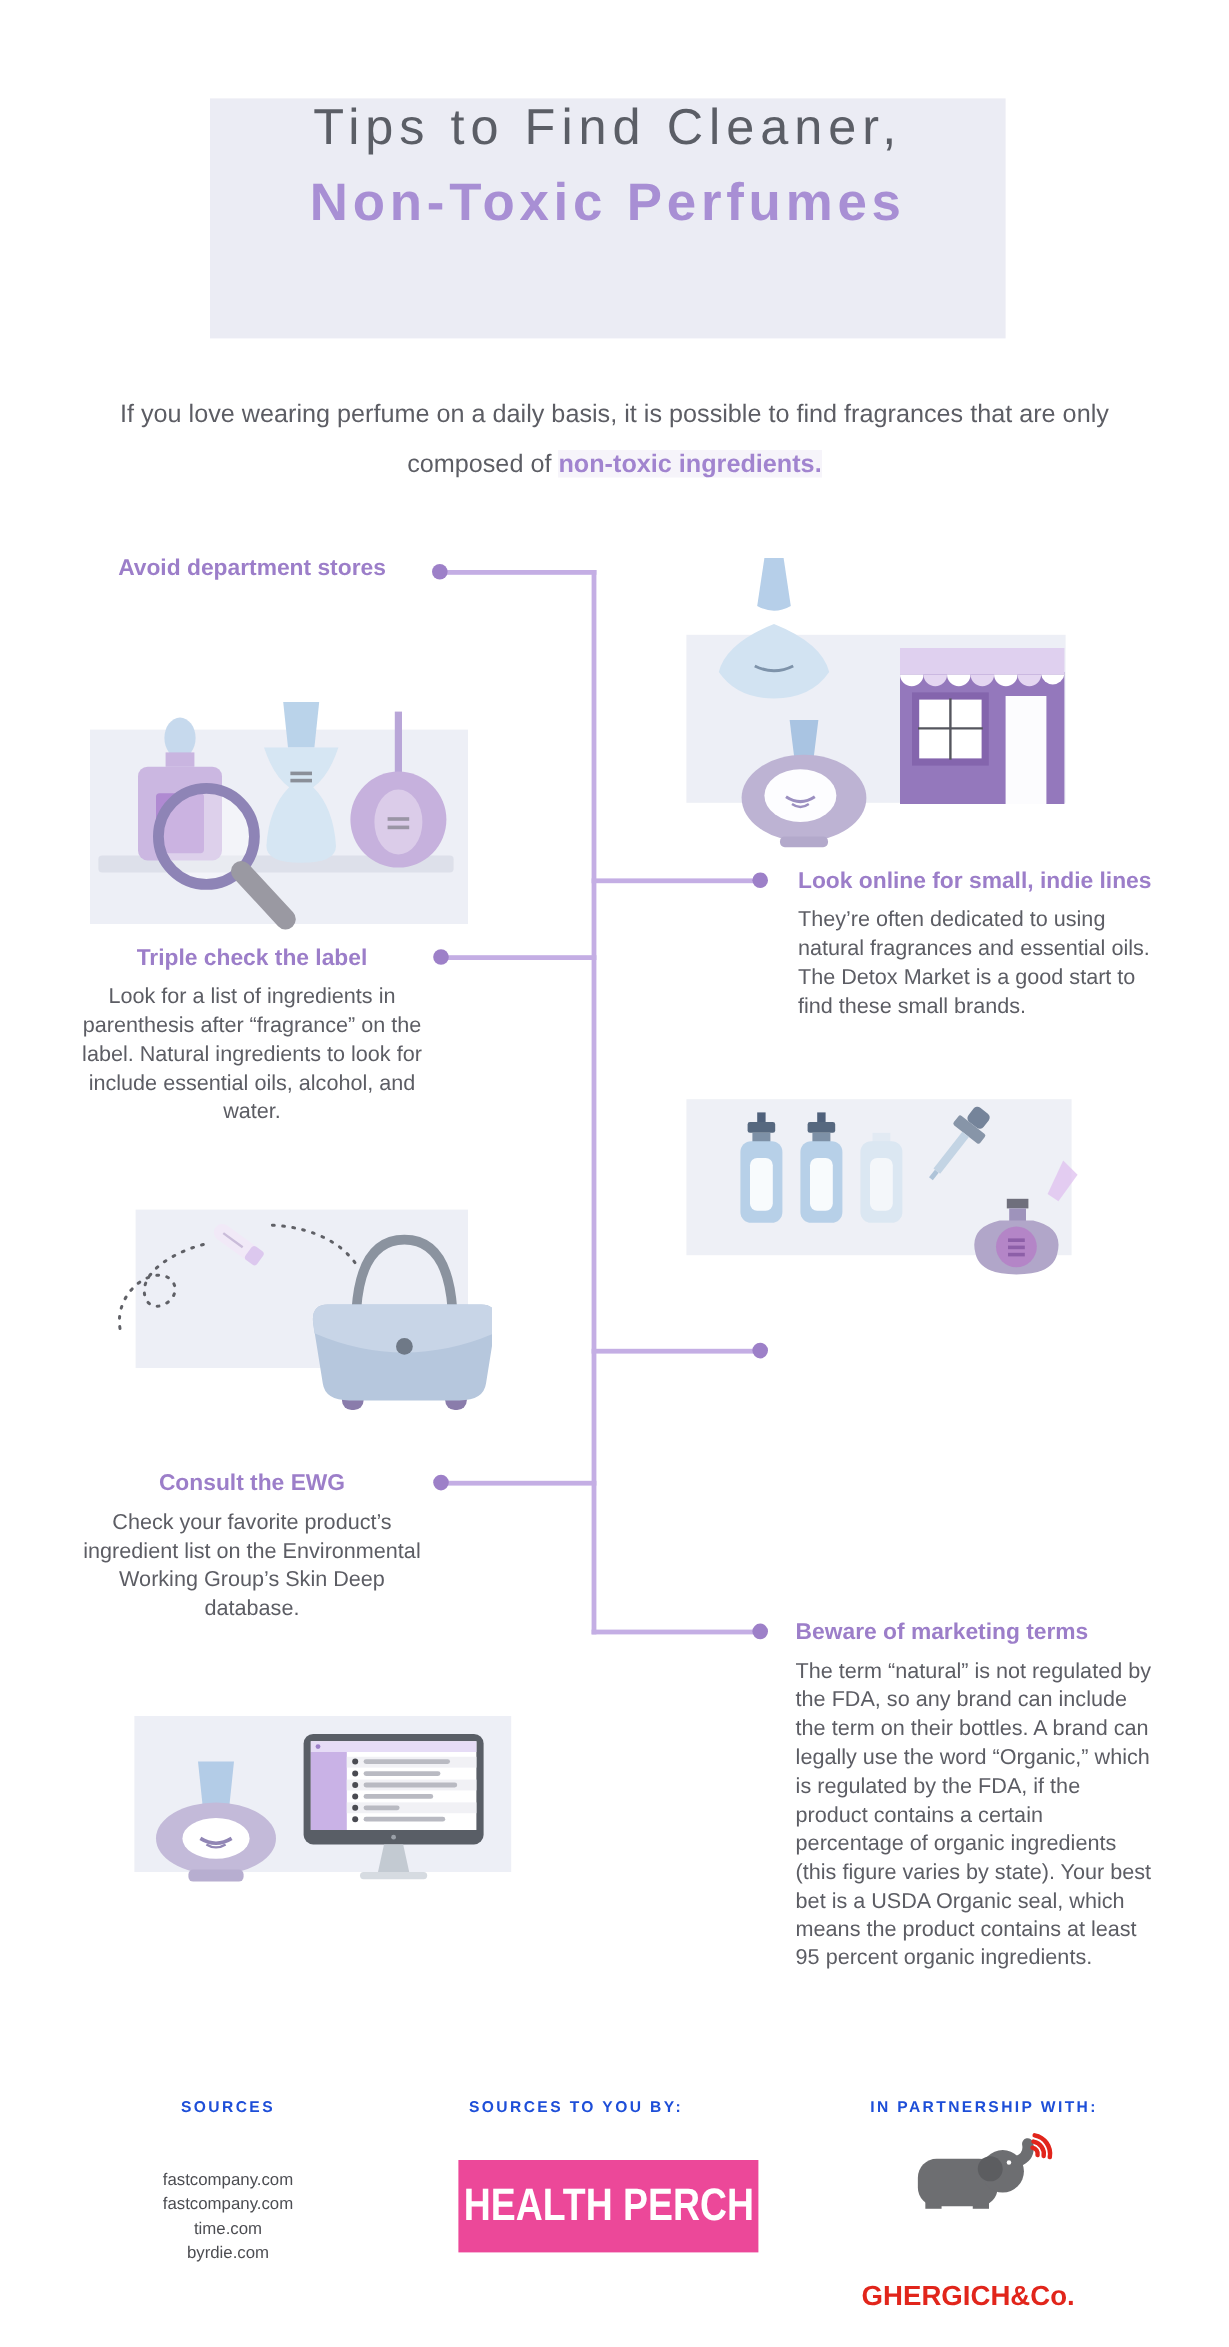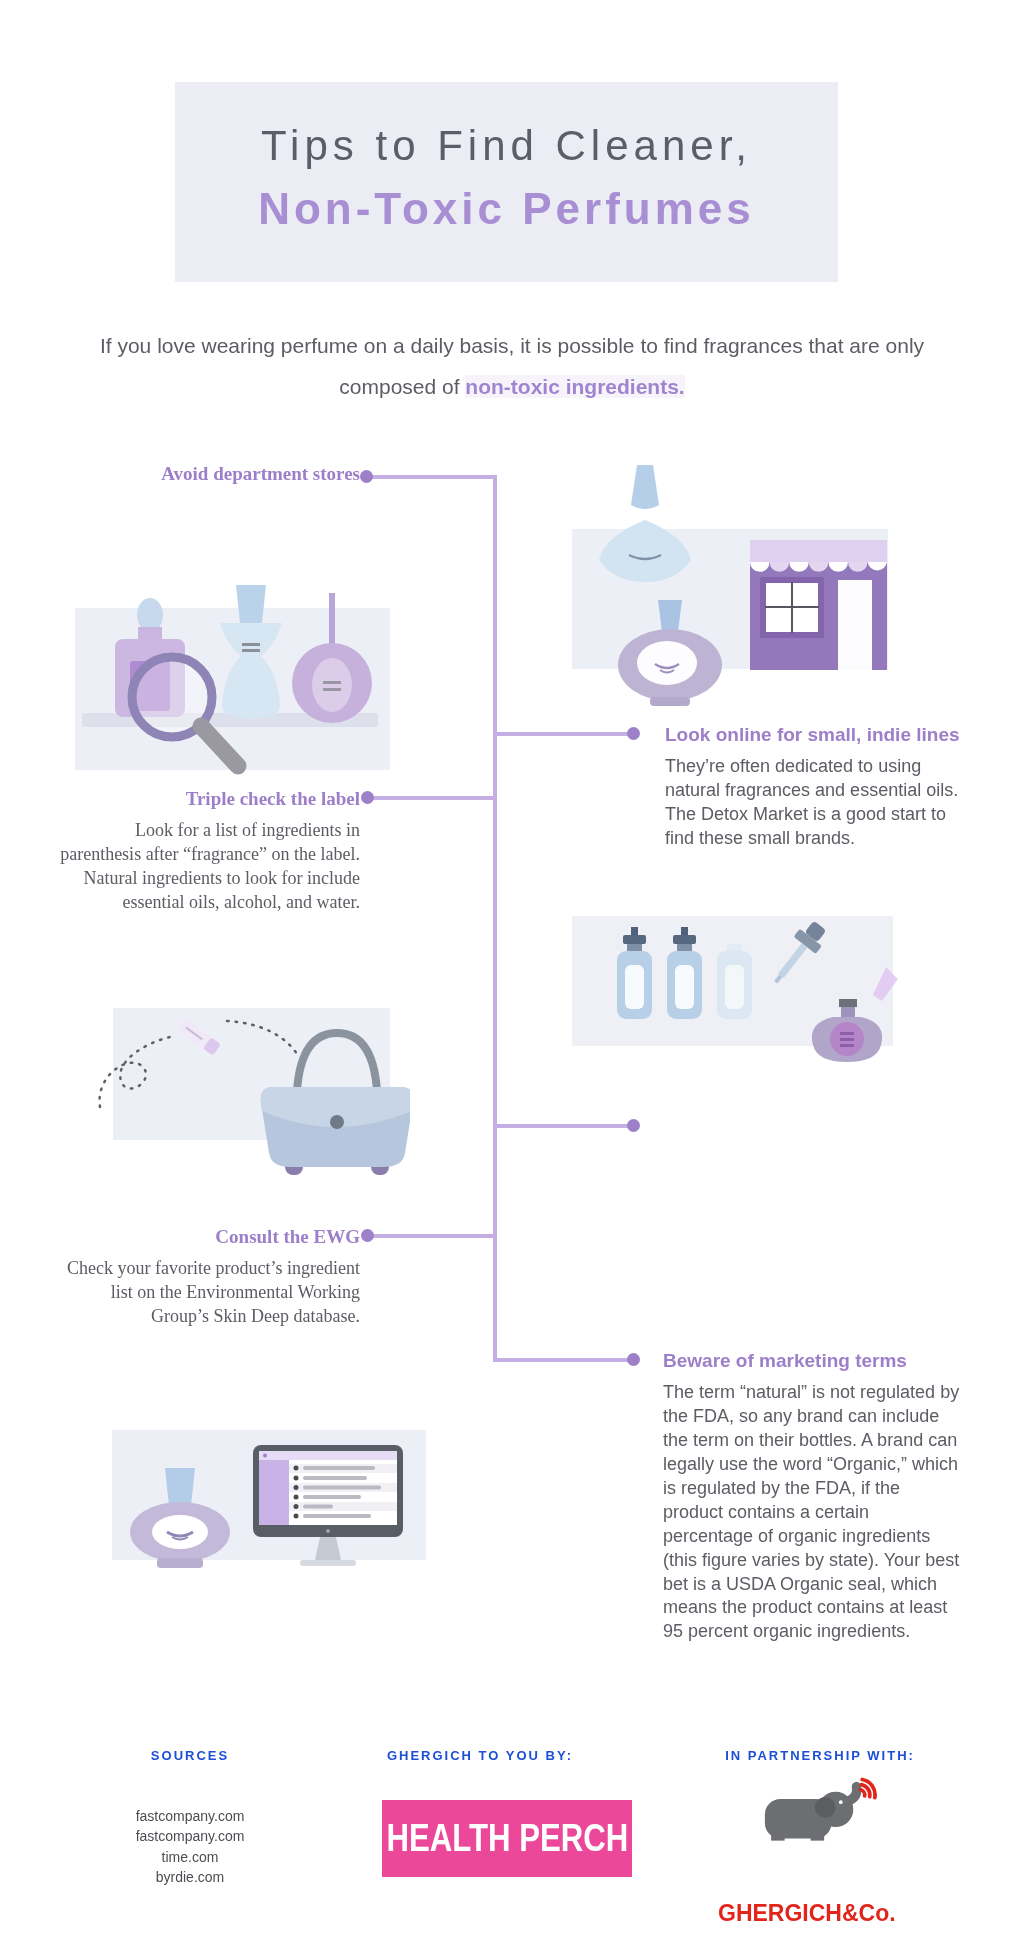--- a/index.html
+++ b/index.html
@@ -6,40 +6,40 @@
   #page{
     position:relative;width:1024px;height:1956px;background:#ffffff;
     font-family:"Liberation Sans",sans-serif;overflow:hidden;
   }
   
   #title-block{
     position:absolute;left:175px;top:82px;width:663px;height:200px;
     background:#ebecf4;text-align:center;
   }
   #title-line1{
-    margin-top:40px;font-size:42px;letter-spacing:5px;color:#5b5e66;font-weight:400;
+    font-size:42px;letter-spacing:5px;color:#5b5e66;font-weight:400;
   }
   #title-line2{
     margin-top:14px;font-size:44px;letter-spacing:4px;color:#a88fd4;font-weight:bold;
   }
   
   #intro{
     position:absolute;left:82px;top:326px;width:860px;text-align:center;
     font-size:21px;line-height:1.95;color:#5c5d64;
   }
   #intro .hl{color:#a184cf;font-weight:bold;background:rgba(167,143,210,.10);}
   
   .trunk{position:absolute;left:493px;top:475px;width:4px;height:887px;background:#c4aee4;}
   .hline{position:absolute;height:4px;background:#c4aee4;}
   .dot{position:absolute;width:13px;height:13px;border-radius:50%;background:#9d80c8;}
   
   .section{position:absolute;width:300px;}
   .section .head{font-size:19px;font-weight:bold;color:#9c7ec9;margin-bottom:9px;}
   .section .body{font-size:18px;line-height:1.33;color:#5c5d64;}
-  .left{text-align:right;font-family:Liberation Serif, serif;}
+  .left{text-align:center;}
   .right{text-align:left;}
   #s1{left:60px;top:463px;}
   #s2{left:665px;top:724px;}
   #s3{left:60px;top:788px;}
   #s4{left:665px;top:1116px;}
   #s5{left:60px;top:1226px;}
   #s6{left:663px;top:1350px;}
   
   .illus{position:absolute;}
   #illus-shelf{left:60px;top:585px;width:340px;height:195px;}
@@ -269,21 +269,21 @@
         <rect x="208" y="84.5" width="30" height="4" rx="2" fill="#b9bac2"></rect>
       <circle cx="201" cy="96" r="2.5" fill="#4a4b52"></circle>
         <rect x="208" y="94" width="68" height="4" rx="2" fill="#b9bac2"></rect>
       <circle cx="233" cy="111" r="2" fill="#9aa0a8"></circle>
       <path d="M225 117 L241 117 L246 140 L220 140 Z" fill="#c3cad2"></path>
       <rect x="205" y="140" width="56" height="6" rx="3" fill="#d6dbe1"></rect>
     </g>
   </svg>
 
   <div class="foot-label" id="sources-label">SOURCES</div>
-  <div class="foot-label" id="brought-label">GHERGICH TO YOU BY:</div>
+  <div class="foot-label" id="brought-label">SOURCES TO YOU BY:</div>
   <div class="foot-label" id="partner-label">IN PARTNERSHIP WITH:</div>
 
   <div id="sources-list">
     <div>fastcompany.com</div>
     <div>fastcompany.com</div>
     <div>time.com</div>
     <div>byrdie.com</div>
   </div>
 
   <div id="healthperch-logo">

